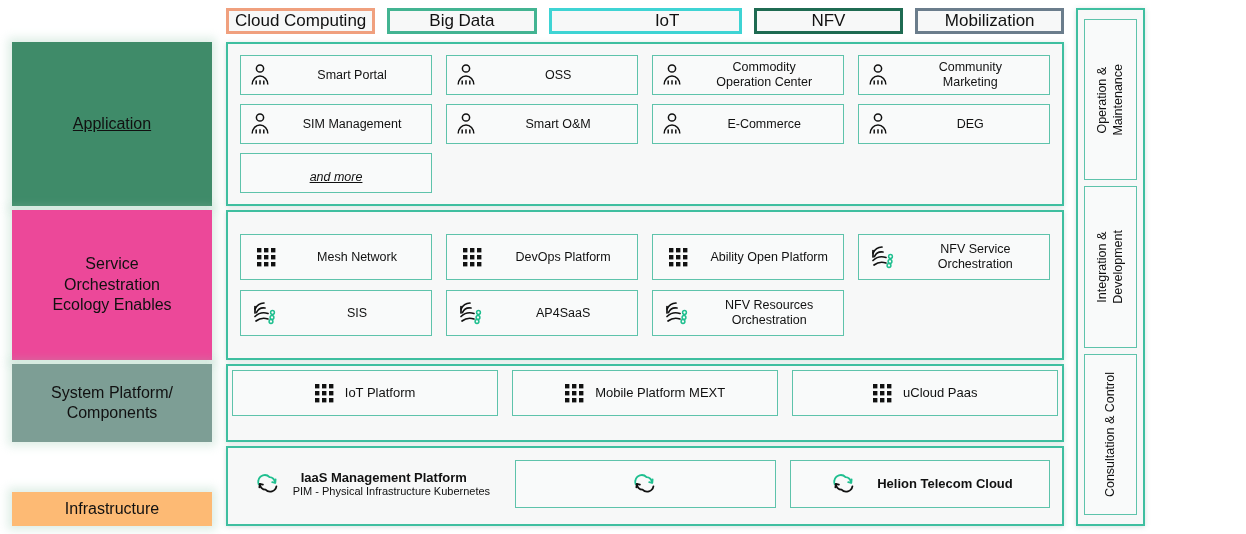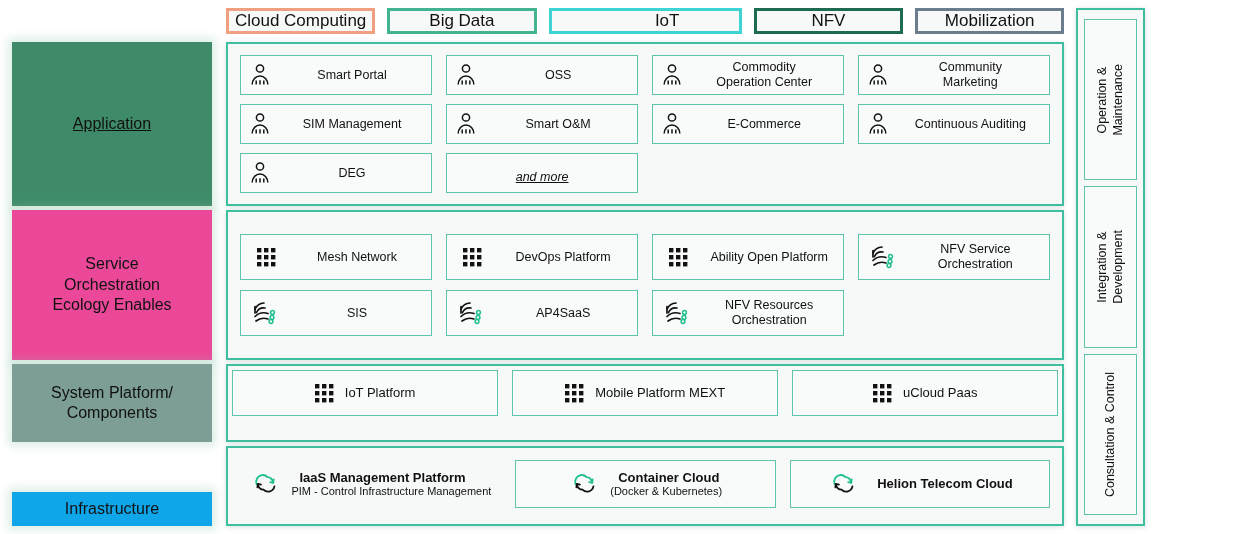--- a/index.html
+++ b/index.html
@@ -39,21 +39,21 @@
     text-align:center;
     color:#111;
     font-size:16px;
     line-height:1.28;
     box-shadow:0 0 9px 4px rgba(150,200,175,.32);
     box-sizing:border-box;
   }
   .layer-label.app{background:#3f8b69;text-decoration:underline;}
   .layer-label.svc{background:#ec4899;}
   .layer-label.sys{background:#7d9e95;}
-  .layer-label.inf{background:#0ea5e9;margin-top:46px;}
+  .layer-label.inf{background:#fdba74;margin-top:46px;}
 
   .layer-body{
     flex:1;
     margin-right:12px;
     border:2px solid #3fbfa0;
     background:#f7f8f8;
     box-sizing:border-box;
     box-shadow:0 1px 5px rgba(120,160,150,.30);
   }
 
@@ -284,32 +284,20 @@
               <span class="ico">
                 <svg width="22" height="24" viewBox="0 0 22 24">
                   <circle cx="11" cy="5.5" r="3.6" fill="none" stroke="#111" stroke-width="1.5"></circle>
                   <path d="M3.2 21.5 A7.8 8.6 0 0 1 18.8 21.5" fill="none" stroke="#111" stroke-width="1.5"></path>
                   <line x1="7.2" y1="17.6" x2="7.2" y2="21.5" stroke="#111" stroke-width="1.5"></line>
                   <line x1="11" y1="17.2" x2="11" y2="21.5" stroke="#111" stroke-width="1.5"></line>
                   <line x1="14.8" y1="17.6" x2="14.8" y2="21.5" stroke="#111" stroke-width="1.5"></line>
                 </svg>
               </span>
               <span class="lbl">E-Commerce</span>
-            </div>
-            <div class="tile">
-              <span class="ico">
-                <svg width="22" height="24" viewBox="0 0 22 24">
-                  <circle cx="11" cy="5.5" r="3.6" fill="none" stroke="#111" stroke-width="1.5"></circle>
-                  <path d="M3.2 21.5 A7.8 8.6 0 0 1 18.8 21.5" fill="none" stroke="#111" stroke-width="1.5"></path>
-                  <line x1="7.2" y1="17.6" x2="7.2" y2="21.5" stroke="#111" stroke-width="1.5"></line>
-                  <line x1="11" y1="17.2" x2="11" y2="21.5" stroke="#111" stroke-width="1.5"></line>
-                  <line x1="14.8" y1="17.6" x2="14.8" y2="21.5" stroke="#111" stroke-width="1.5"></line>
-                </svg>
-              </span>
-              <span class="lbl">Continuous Auditing</span>
             </div>
             <div class="tile">
               <span class="ico">
                 <svg width="22" height="24" viewBox="0 0 22 24">
                   <circle cx="11" cy="5.5" r="3.6" fill="none" stroke="#111" stroke-width="1.5"></circle>
                   <path d="M3.2 21.5 A7.8 8.6 0 0 1 18.8 21.5" fill="none" stroke="#111" stroke-width="1.5"></path>
                   <line x1="7.2" y1="17.6" x2="7.2" y2="21.5" stroke="#111" stroke-width="1.5"></line>
                   <line x1="11" y1="17.2" x2="11" y2="21.5" stroke="#111" stroke-width="1.5"></line>
                   <line x1="14.8" y1="17.6" x2="14.8" y2="21.5" stroke="#111" stroke-width="1.5"></line>
                 </svg>
@@ -515,36 +503,32 @@
               <span class="ico">
                 <svg width="30" height="24" viewBox="0 0 30 24">
       <path d="M22 10.5 A5.5 5.5 0 0 0 16.5 5.2 A6.4 6.4 0 0 0 5.4 8.6 A4.6 4.6 0 0 0 5.6 12.2" fill="none" stroke="#1fbf8f" stroke-width="1.8" stroke-linecap="round"></path>
       <path d="M22.6 7.4 L22.3 10.9 L19.2 10.2" fill="none" stroke="#1fbf8f" stroke-width="1.8" stroke-linecap="round" stroke-linejoin="round"></path>
       <path d="M7 12.2 A5.5 5.5 0 0 0 12.5 17.6 A6.4 6.4 0 0 0 23.4 14.3" fill="none" stroke="#111" stroke-width="1.8" stroke-linecap="round"></path>
       <path d="M6.4 15.4 L6.8 11.9 L9.9 12.6" fill="none" stroke="#111" stroke-width="1.8" stroke-linecap="round" stroke-linejoin="round"></path>
     </svg>
               </span>
               <span class="inf-txt">
                 <div class="inf-title">IaaS Management Platform</div>
-                <div class="inf-sub">PIM - Control Infrastructure Management</div>
+                <div class="inf-sub">PIM - Physical Infrastructure Kubernetes</div>
               </span>
             </div>
             <div class="tile inf-tile">
               <span class="ico">
                 <svg width="30" height="24" viewBox="0 0 30 24">
       <path d="M22 10.5 A5.5 5.5 0 0 0 16.5 5.2 A6.4 6.4 0 0 0 5.4 8.6 A4.6 4.6 0 0 0 5.6 12.2" fill="none" stroke="#1fbf8f" stroke-width="1.8" stroke-linecap="round"></path>
       <path d="M22.6 7.4 L22.3 10.9 L19.2 10.2" fill="none" stroke="#1fbf8f" stroke-width="1.8" stroke-linecap="round" stroke-linejoin="round"></path>
       <path d="M7 12.2 A5.5 5.5 0 0 0 12.5 17.6 A6.4 6.4 0 0 0 23.4 14.3" fill="none" stroke="#111" stroke-width="1.8" stroke-linecap="round"></path>
       <path d="M6.4 15.4 L6.8 11.9 L9.9 12.6" fill="none" stroke="#111" stroke-width="1.8" stroke-linecap="round" stroke-linejoin="round"></path>
     </svg>
               </span>
-              <span class="inf-txt">
-                <div class="inf-title">Container Cloud</div>
-                <div class="inf-sub">(Docker &amp; Kubernetes)</div>
-              </span>
             </div>
             <div class="tile inf-tile">
               <span class="ico">
                 <svg width="30" height="24" viewBox="0 0 30 24">
       <path d="M22 10.5 A5.5 5.5 0 0 0 16.5 5.2 A6.4 6.4 0 0 0 5.4 8.6 A4.6 4.6 0 0 0 5.6 12.2" fill="none" stroke="#1fbf8f" stroke-width="1.8" stroke-linecap="round"></path>
       <path d="M22.6 7.4 L22.3 10.9 L19.2 10.2" fill="none" stroke="#1fbf8f" stroke-width="1.8" stroke-linecap="round" stroke-linejoin="round"></path>
       <path d="M7 12.2 A5.5 5.5 0 0 0 12.5 17.6 A6.4 6.4 0 0 0 23.4 14.3" fill="none" stroke="#111" stroke-width="1.8" stroke-linecap="round"></path>
       <path d="M6.4 15.4 L6.8 11.9 L9.9 12.6" fill="none" stroke="#111" stroke-width="1.8" stroke-linecap="round" stroke-linejoin="round"></path>
     </svg>
               </span>

